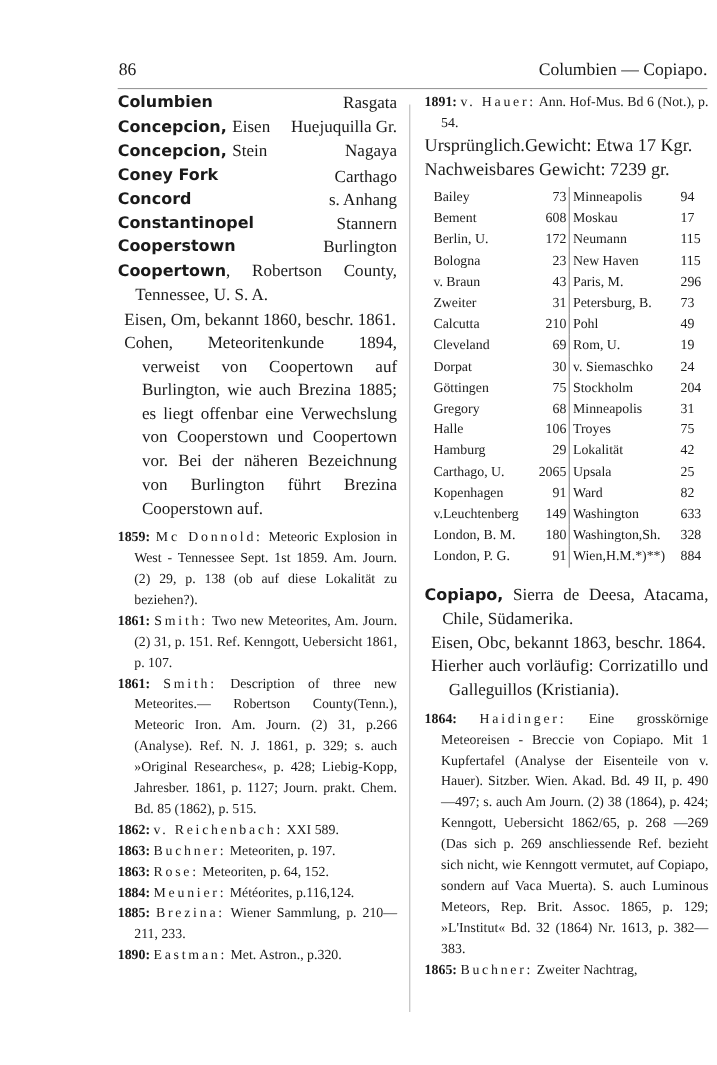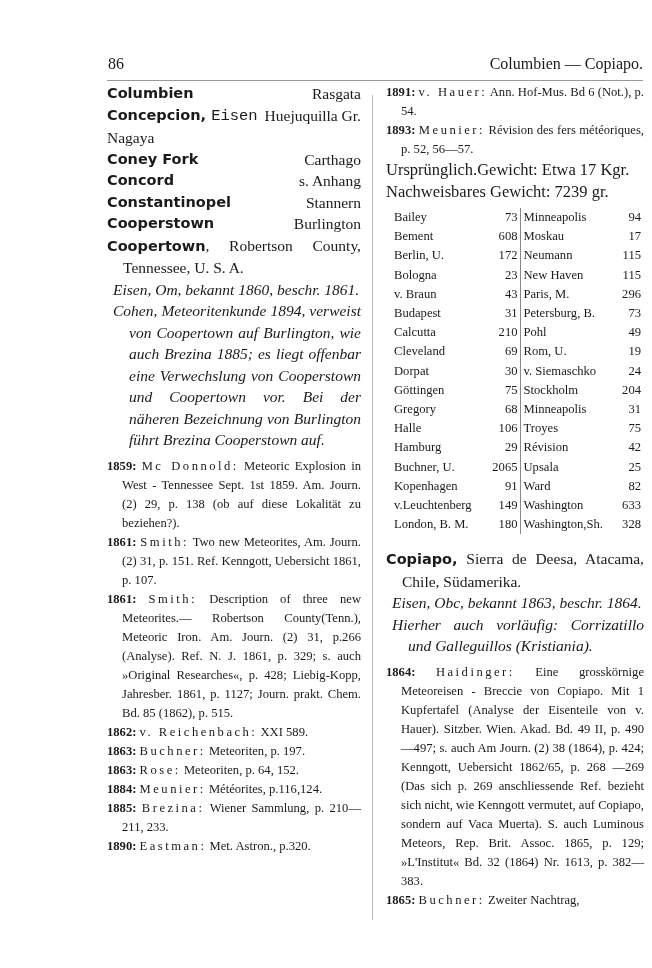--- a/index.html
+++ b/index.html
@@ -9,36 +9,36 @@
   .pagenum { position:absolute; left:1px; top:0; font-size:16px; }
   .runhead { position:absolute; left:0; right:0; text-align:right; top:0; font-size:16px; }
   .rule { position:absolute; left:107px; top:80px; width:536px; height:1px; background:#999; }
   .col { position:absolute; top:83px; }
   .left { left:107px; width:254px; }
   .right { left:386px; width:258px; }
   .vline { position:absolute; left:372px; top:95px; width:1px; height:825px; background:#bbb; }
 
   .entry { display:flex; justify-content:space-between; font-size:15.5px; line-height:21.5px; }
   .entry .nm { font-family:"DejaVu Sans","Liberation Sans",sans-serif; font-weight:bold; font-size:14.5px; }
-  .entry .nm .sub { font-family:Liberation Mono, monospace; font-weight:normal; font-size:15.5px; }
+  .entry .nm .sub { font-family:Liberation Serif, serif; font-weight:normal; font-size:15.5px; }
   .para { font-size:15.5px; line-height:21.5px; text-align:justify; }
   .hang { padding-left:16px; text-indent:-16px; }
-  .hang2 { padding-left:22px; text-indent:-16px;font-style:italic; }
+  .hang2 { padding-left:22px; text-indent:-16px; }
   .ref { font-size:12.6px; line-height:19px; text-align:justify; padding-left:15px; text-indent:-15px; }
   .ref .yr { font-weight:bold; }
   .ref .au { letter-spacing:2.5px;margin-top:21px; }
   .big { font-size:16.5px; line-height:22px; }
   .gap { height:6px; }
 
   table.coll { border-collapse:collapse; font-size:12.6px; width:100%; margin-top:5px;font-family:Liberation Serif, serif; }
   table.coll td { padding:0; line-height:19.2px; }
   td.n { padding-left:8px !important; }
   td.v { text-align:right; padding-right:2px !important; border-right:1px solid #888; }
   td.n2 { padding-left:3px !important; }
-  td.v2 { text-align:right; padding-right:3px !important; }
+  td.v2 { padding-right:3px !important; }
   .headword { font-family:"DejaVu Sans","Liberation Sans",sans-serif; font-weight:bold; font-size:14.5px; }
 </style>
 </head>
 <body>
 
 <div class="header">
   <span class="pagenum">86</span>
   <span class="runhead">Columbien — Copiapo.</span>
 </div>
 <div class="rule"></div>
@@ -48,20 +48,21 @@
   <div id="entries">
       <div class="entry">
         <span class="nm">Columbien</span>
         <span>Rasgata</span>
       </div>
       <div class="entry">
         <span class="nm">Concepcion, <span class="sub">Eisen</span></span>
         <span>Huejuquilla Gr.</span>
       </div>
       <div class="entry">
+        <span class="nm">Concepcion, <span class="sub">Stein</span></span>
         <span>Nagaya</span>
       </div>
       <div class="entry">
         <span class="nm">Coney Fork</span>
         <span>Carthago</span>
       </div>
       <div class="entry">
         <span class="nm">Concord</span>
         <span>s. Anhang</span>
       </div>
@@ -88,21 +89,20 @@
       <div class="ref"><span class="yr">1863:</span> <span class="au">Rose:</span> <span>Meteoriten, p. 64, 152.</span></div>
       <div class="ref"><span class="yr">1884:</span> <span class="au">Meunier:</span> <span>Météorites, p.116,124.</span></div>
       <div class="ref"><span class="yr">1885:</span> <span class="au">Brezina:</span> <span>Wiener Sammlung, p. 210—211, 233.</span></div>
       <div class="ref"><span class="yr">1890:</span> <span class="au">Eastman:</span> <span>Met. Astron., p.320.</span></div>
     </div>
 </div>
 
 <div class="col right">
   <div id="right-refs">
       <div class="ref"><span class="yr">1891:</span> <span class="au">v. Hauer:</span> <span>Ann. Hof-Mus. Bd 6 (Not.), p. 54.</span></div>
-      <div class="ref"><span class="yr">1893:</span> <span class="au">Meunier:</span> <span>Révision des fers météoriques, p. 52, 56—57.</span></div>
     </div>
   <div class="para big">Ursprünglich.Gewicht: Etwa 17 Kgr.</div>
   <div class="para big">Nachweisbares Gewicht: 7239 gr.</div>
   <table class="coll">
       <tbody id="coll-body">
         <tr>
           <td class="n">Bailey</td>
           <td class="v">73</td>
           <td class="n2">Minneapolis</td>
           <td class="v2">94</td>
@@ -125,21 +125,21 @@
           <td class="n2">New Haven</td>
           <td class="v2">115</td>
         </tr>
         <tr>
           <td class="n">v. Braun</td>
           <td class="v">43</td>
           <td class="n2">Paris, M.</td>
           <td class="v2">296</td>
         </tr>
         <tr>
-          <td class="n">Budapest</td>
+          <td class="n">Zweiter</td>
           <td class="v">31</td>
           <td class="n2">Petersburg, B.</td>
           <td class="v2">73</td>
         </tr>
         <tr>
           <td class="n">Calcutta</td>
           <td class="v">210</td>
           <td class="n2">Pohl</td>
           <td class="v2">49</td>
         </tr>
@@ -169,25 +169,25 @@
         </tr>
         <tr>
           <td class="n">Halle</td>
           <td class="v">106</td>
           <td class="n2">Troyes</td>
           <td class="v2">75</td>
         </tr>
         <tr>
           <td class="n">Hamburg</td>
           <td class="v">29</td>
-          <td class="n2">Révision</td>
+          <td class="n2">Lokalität</td>
           <td class="v2">42</td>
         </tr>
         <tr>
-          <td class="n">Buchner, U.</td>
+          <td class="n">Carthago, U.</td>
           <td class="v">2065</td>
           <td class="n2">Upsala</td>
           <td class="v2">25</td>
         </tr>
         <tr>
           <td class="n">Kopenhagen</td>
           <td class="v">91</td>
           <td class="n2">Ward</td>
           <td class="v2">82</td>
         </tr>
@@ -195,20 +195,26 @@
           <td class="n">v.Leuchtenberg</td>
           <td class="v">149</td>
           <td class="n2">Washington</td>
           <td class="v2">633</td>
         </tr>
         <tr>
           <td class="n">London, B. M.</td>
           <td class="v">180</td>
           <td class="n2">Washington,Sh.</td>
           <td class="v2">328</td>
+        </tr>
+        <tr>
+          <td class="n">London, P. G.</td>
+          <td class="v">91</td>
+          <td class="n2">Wien,H.M.*)**)</td>
+          <td class="v2">884</td>
         </tr>
       </tbody>
     </table>
   <div class="gap" style="height:14px"></div>
   <div class="para hang"><span class="headword">Copiapo,</span> <span>Sierra de Deesa, Atacama, Chile, Südamerika.</span></div>
   <div class="para hang2">Eisen, Obc, bekannt 1863, beschr. 1864.</div>
   <div class="para hang2">Hierher auch vorläufig: Corrizatillo und Galleguillos (Kristiania).</div>
   <div class="gap"></div>
   <div id="copiapo-refs">
       <div class="ref"><span class="yr">1864:</span> <span class="au">Haidinger:</span> <span>Eine grosskörnige Meteoreisen - Breccie von Copiapo. Mit 1 Kupfertafel (Analyse der Eisenteile von v. Hauer). Sitzber. Wien. Akad. Bd. 49 II, p. 490—497; s. auch Am Journ. (2) 38 (1864), p. 424; Kenngott, Uebersicht 1862/65, p. 268 —269 (Das sich p. 269 anschliessende Ref. bezieht sich nicht, wie Kenngott vermutet, auf Copiapo, sondern auf Vaca Muerta). S. auch Luminous Meteors, Rep. Brit. Assoc. 1865, p. 129; »L'Institut« Bd. 32 (1864) Nr. 1613, p. 382—383.</span></div>

